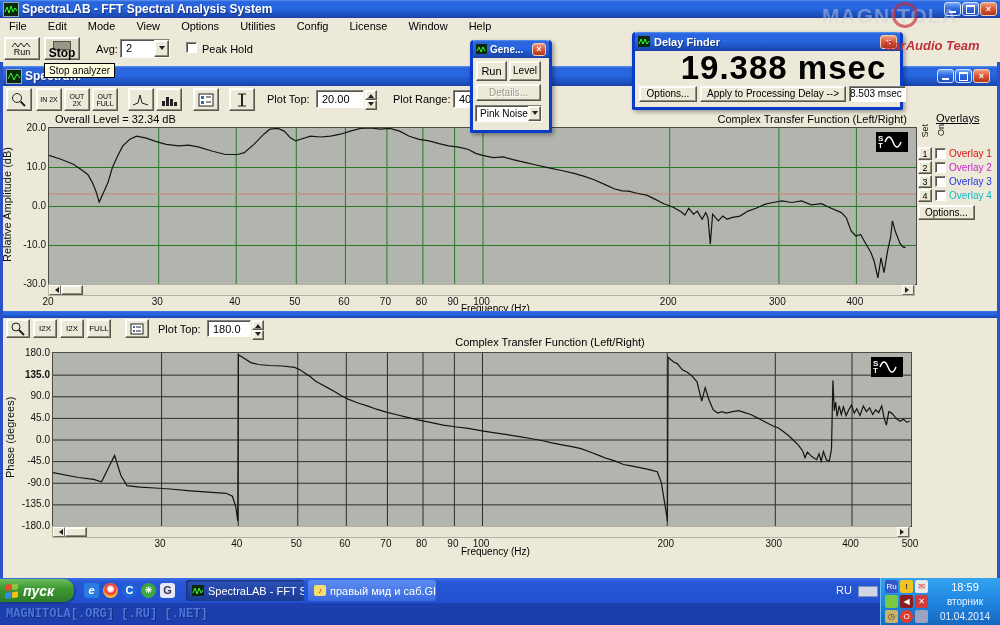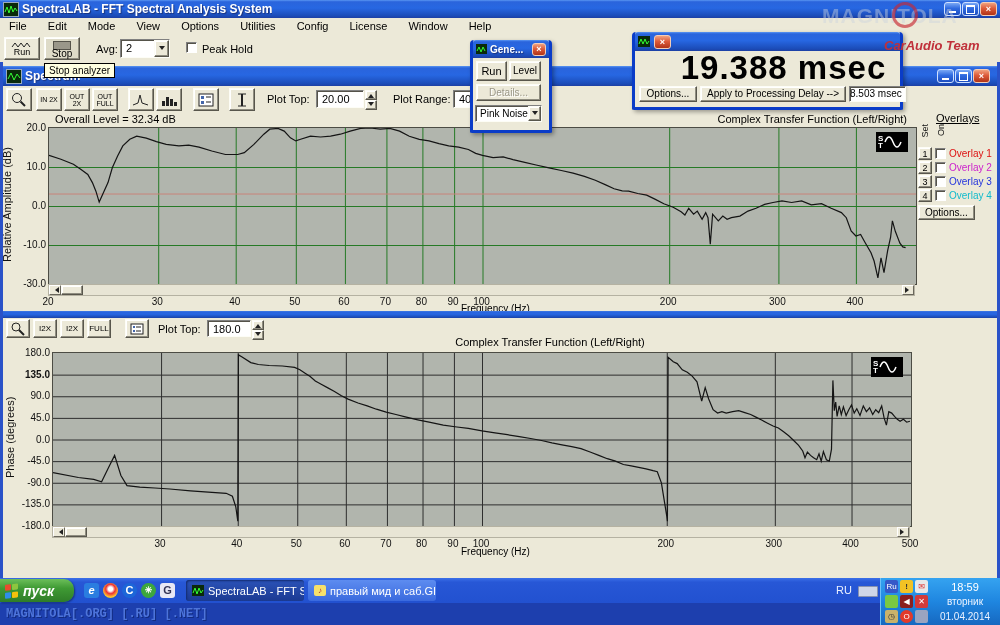--- a/index.html
+++ b/index.html
@@ -83,21 +83,21 @@
 
   <div class="abs" style="left:0;top:36px;width:1000px;height:26px;background:#ece9d8;">
     <div class="abs b3 tbtn" style="left:4px;top:1px;width:36px;height:23px;">
       <svg width="22" height="8">
           <polyline points="1,6 4,2 7,6 10,2 13,6 16,2 19,6" fill="none" stroke="#222" stroke-width="1"></polyline>
         </svg>
       <span style="font-size:9px;">Run</span>
     </div>
     <div class="abs b3 tbtn" style="left:44px;top:1px;width:36px;height:23px;background:#dedbc8;">
       <span style="width:16px;height:7px;background:#9a978a;border:1px solid #55534a;"></span>
-      <span style="font-size:10px;">Stop</span>
+      <span style="font-size:12px;font-weight:bold;">Stop</span>
     </div>
     <span class="abs" style="left:96px;top:7px;">Avg:</span>
     <div class="abs sunk" style="left:120px;top:3px;width:50px;height:19px;padding:2px 0 0 5px;">
       <span>2</span>
       <span class="abs b3" style="right:0;top:0;width:15px;height:17px;display:flex;align-items:center;justify-content:center;">
           <span class="tri-d"></span>
         </span>
     </div>
     <span class="abs chk" style="left:186px;top:6px;"></span>
     <span class="abs" style="left:202px;top:7px;">Peak Hold</span>
@@ -463,20 +463,21 @@
     </div>
   </div>
 
   <div class="abs dlg" style="left:632px;top:32px;width:265px;height:75px;z-index:50;">
     <div class="dlg-tb xp-tb" style="height:19px;">
       <span style="width:12px;height:11px;background:#0a2a0a;margin-right:4px;flex:none;">
         <svg width="12" height="11">
             <polyline points="1,8 3,3 5,8 7,3 9,8 11,5" fill="none" stroke="#3f3"></polyline>
           </svg>
       </span>
+      <span class="xp-title" style="font-size:11px;flex:1;">Delay Finder</span>
       <span class="xp-btn xp-close" style="flex:none;"><span>×</span></span>
     </div>
     <div style="position:relative;height:53px;padding-left:32px;">
       <div style="text-align:center;font-size:33px;font-weight:bold;letter-spacing:1px;line-height:34px;">19.388 msec</div>
       <span class="abs b3" style="left:4px;top:35px;width:58px;height:16px;text-align:center;padding-top:1px;font-size:10px;">Options...</span>
       <span class="abs b3" style="left:65px;top:35px;width:146px;height:16px;text-align:center;padding-top:1px;font-size:10px;white-space:nowrap;overflow:hidden;">Apply to Processing Delay --&gt;</span>
       <span class="abs sunk" style="left:214px;top:35px;width:57px;height:16px;text-align:left;padding-top:1px;font-size:10px;">8.503 msec</span>
     </div>
   </div>
 

